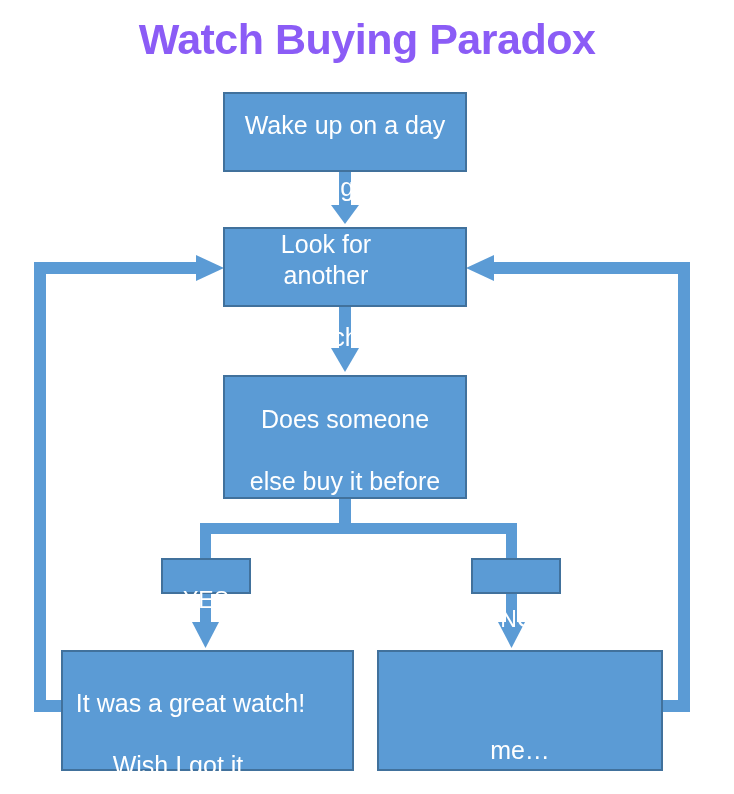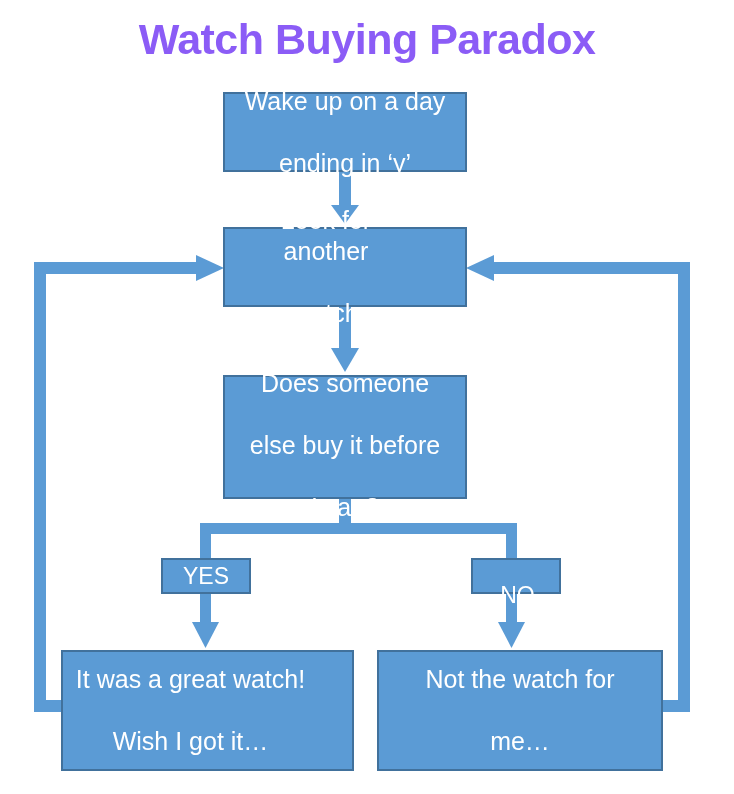--- a/index.html
+++ b/index.html
@@ -44,20 +44,21 @@
   .node-text {
     position: absolute;
     display: flex;
     align-items: center;
     justify-content: center;
     text-align: center;
     color: #ffffff;
     font-family: "Liberation Sans", sans-serif;
     box-sizing: border-box;
     pointer-events: none;
+    margin-top: 24px;
   }
   .node-text span {
     display: block;
     width: 100%;
     padding: 0 6px;
     box-sizing: border-box;
   }
   .t-main { font-size: 25px; line-height: 31px; }
   .t-label { font-size: 23px; line-height: 26px; border-radius: 12px; }
 </style>
@@ -133,21 +134,21 @@
     </span>
   </div>
 
   <div class="node-text t-main" style="left:224px; top:228px; width:204px; height:78px;justify-content:center;">
     <span>
       <span>Look for another</span><br>
       <span>watch</span>
     </span>
   </div>
 
-  <div class="node-text t-main" style="left:224px; top:384px; width:242px; height:122px;">
+  <div class="node-text t-main" style="left:224px; top:396px; width:242px; height:122px;">
     <span>
       <span>Does someone</span><br>
       <span>else buy it before</span><br>
       <span>I can?</span>
     </span>
   </div>
 
   <div class="node-text t-label" style="left:162px; top:559px; width:88px; height:34px;">
     <span>YES</span>
   </div>
@@ -158,18 +159,18 @@
 
   <div class="node-text t-main" style="left:62px; top:651px; width:257px; height:119px;">
     <span>
       <span>It was a great watch!</span><br>
       <span>Wish I got it…</span>
     </span>
   </div>
 
   <div class="node-text t-main" style="left:378px; top:651px; width:284px; height:119px;">
     <span>
-      <span>Not the watch for</span><br>
+      <br>
       <span>me…</span>
     </span>
   </div>
 
 </div>
 
 </body></html>

